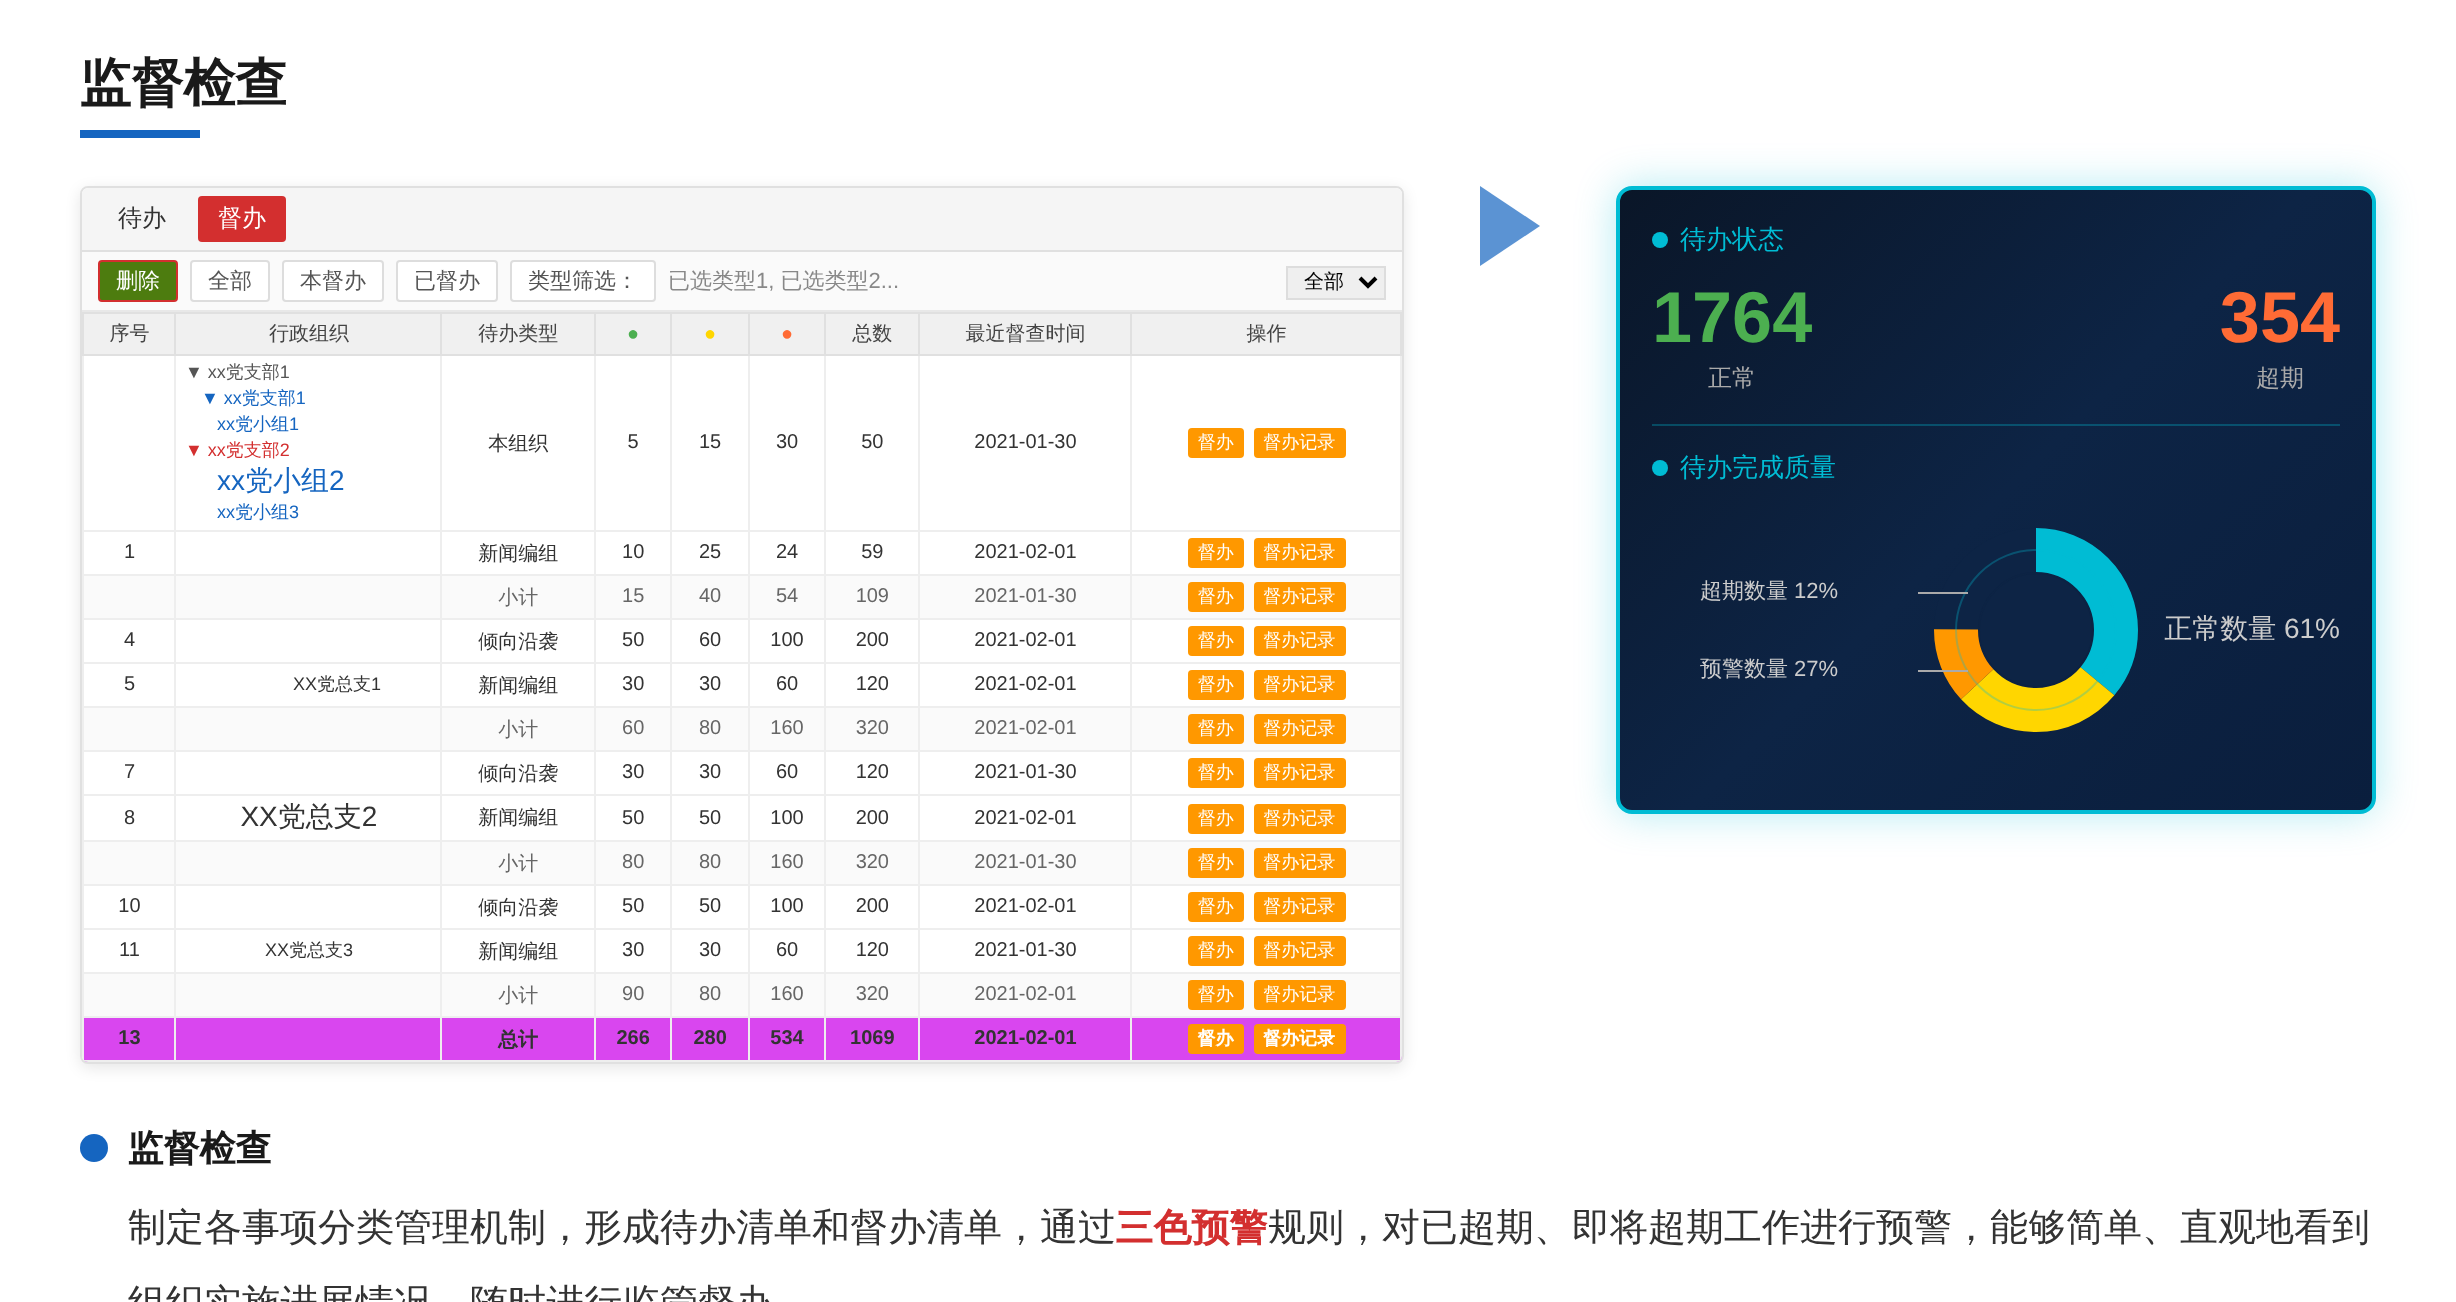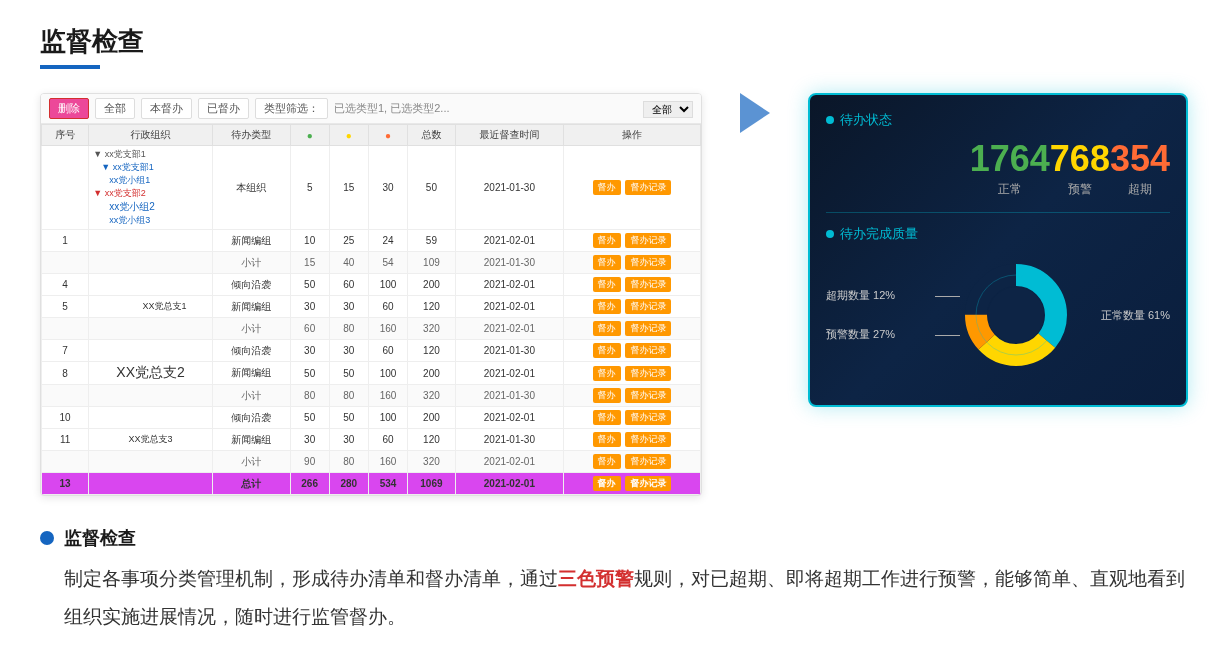--- a/index.html
+++ b/index.html
@@ -85,21 +85,21 @@
       padding: 2px 8px;
       font-size: 11px;
       border: 1px solid #ddd;
       border-radius: 2px;
       background: #fff;
       cursor: pointer;
       color: #555;
     }
 
     .filter-btn.red {
-      background: #ec4899;
+      background: #4d7c0f;
       color: #fff;
       border-color: #d32f2f;
     }
 
     .filter-tag {
       font-size: 11px;
       color: #888;
     }
 
     
@@ -198,21 +198,21 @@
 
     .section-dot {
       width: 8px;
       height: 8px;
       background: #00bcd4;
       border-radius: 50%;
     }
 
     .status-numbers {
       display: flex;
-      justify-content: flex-end;
+      justify-content: space-between;
       margin-bottom: 8px;
     }
 
     .status-item {
       text-align: center;
     }
 
     .status-num {
       font-size: 36px;
       font-weight: bold;
@@ -234,20 +234,21 @@
       background: rgba(0, 188, 212, 0.3);
       margin: 12px 0;
     }
 
     
     .donut-container {
       position: relative;
       display: flex;
       align-items: center;
       justify-content: space-between;
+      margin-left: 24px;
     }
 
     .donut-labels-left {
       display: flex;
       flex-direction: column;
       gap: 24px;
     }
 
     .donut-label {
       font-size: 11px;
@@ -325,20 +326,24 @@
 
 <div class="page-container">
 
   <h1 class="page-title">监督检查</h1>
   <div class="title-underline"></div>
 
   <div class="main-content">
 
     <div class="table-panel">
 
+      <div class="table-topbar">
+        <button class="tab-btn">待办</button>
+        <button class="tab-btn active">督办</button>
+      </div>
 
       <div class="filter-bar">
         <button class="filter-btn red">删除</button>
         <button class="filter-btn">全部</button>
         <button class="filter-btn">本督办</button>
         <button class="filter-btn">已督办</button>
         <button class="filter-btn">类型筛选：</button>
         <span class="filter-tag">已选类型1, 已选类型2...</span>
         <div style="margin-left:auto;">
           <select style="font-size:10px; border:1px solid #ddd; padding:1px 4px;">
@@ -363,21 +368,21 @@
         </thead>
         <tbody>
 
           <tr>
             <td></td>
             <td style="text-align:left; font-size:9px; color:#555;">
               <div>▼ xx党支部1</div>
               <div class="tree-indent" style="color:#1565c0;">▼ xx党支部1</div>
               <div class="tree-indent2" style="color:#1565c0; font-size:9px;">xx党小组1</div>
               <div style="color:#d32f2f;">▼ xx党支部2</div>
-              <div class="tree-indent2" style="color:#1565c0; font-size:10px;">xx党小组2</div>
+              <div class="tree-indent2" style="color:#1565c0; font-size:14px;">xx党小组2</div>
               <div class="tree-indent2" style="color:#1565c0; font-size:9px;">xx党小组3</div>
             </td>
             <td>本组织</td>
             <td class="num-green">5</td>
             <td class="num-blue">15</td>
             <td class="num-orange">30</td>
             <td>50</td>
             <td>2021-01-30</td>
             <td>
               <span class="action-btn">督办</span>
@@ -566,24 +571,20 @@
         <div class="section-title">
           <div class="section-dot"></div>
           <span>待办状态</span>
         </div>
         <div class="status-numbers">
           <div class="status-item">
             <div class="status-num num-normal">1764</div>
             <div class="status-label">正常</div>
           </div>
           <div class="status-item">
-            <div class="status-num num-warning">768</div>
-            <div class="status-label">预警</div>
-          </div>
-          <div class="status-item">
             <div class="status-num num-overdue">354</div>
             <div class="status-label">超期</div>
           </div>
         </div>
       </div>
 
       <div class="divider"></div>
 
       <div class="panel-section">
         <div class="section-title">
@@ -612,21 +613,21 @@
 
               <circle cx="60" cy="60" r="40" fill="none" stroke="#ff9800" stroke-width="22" stroke-dasharray="30.1 251.33" stroke-dashoffset="-158.4" transform="rotate(-90 60 60)"></circle>
 
               <circle cx="60" cy="60" r="28" fill="#0d2445"></circle>
 
               <circle cx="60" cy="60" r="40" fill="none" stroke="#00bcd4" stroke-width="1" opacity="0.3"></circle>
             </svg>
           </div>
 
           <div class="donut-labels-right">
-            <div class="donut-label-right" style="color:#ccc; font-size:11px;">
+            <div class="donut-label-right" style="color:#ccc; font-size:14px;">
               正常数量 61%
             </div>
           </div>
         </div>
       </div>
 
     </div>
   </div>
 
   <div class="bottom-section">

